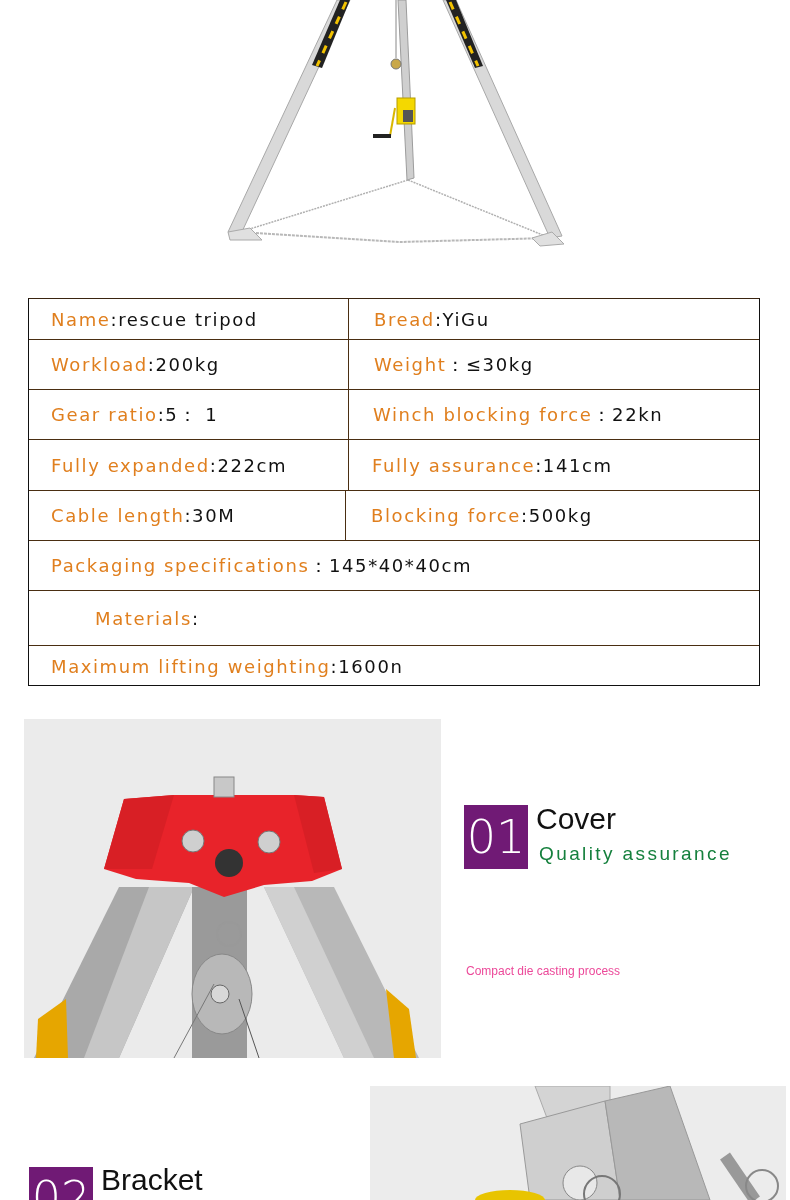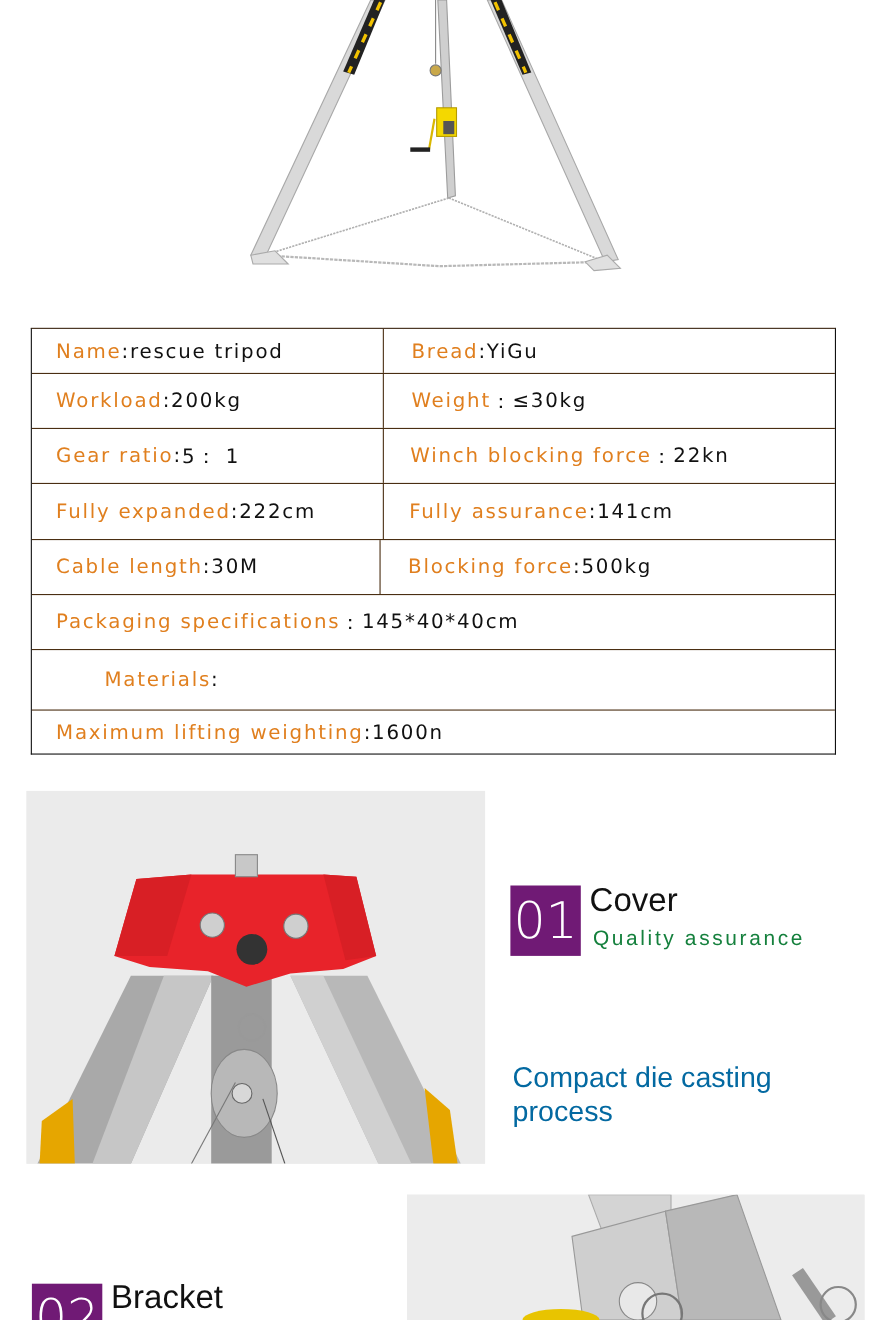--- a/index.html
+++ b/index.html
@@ -30,21 +30,21 @@
   .photo2 { position: absolute; left: 370px; top: 1086px; width: 416px; height: 114px; background: #ececec; overflow: hidden; }
 
   .num-badge {
     position: absolute; background: #701a75; color: #fff;
     font-family: "DejaVu Sans", sans-serif; font-weight: 200;
     display: flex; align-items: center; justify-content: center;
     overflow: hidden;
   }
   .feat-title { position: absolute; font-size: 30px; color: #111; font-family: "Liberation Sans", sans-serif; }
   .feat-sub { position: absolute; font-size: 19px; letter-spacing: 2.4px; color: #15803d; font-family: "Liberation Sans", sans-serif; }
-  .feat-desc { position: absolute; font-size: 26px; color: #0369a1; font-family: "Liberation Sans", sans-serif; }
+  .feat-desc { position: absolute; font-size: 12px; color: #ec4899; font-family: "Liberation Sans", sans-serif; }
 </style>
 </head>
 <body>
 
 <div class="hero">
   <svg width="380" height="260" viewBox="0 0 380 260">
 
     <polygon points="150,0 137,0 28,232 40,236" fill="#d9d9d9" stroke="#a8a8a8" stroke-width="1"></polygon>
     <polygon points="150,0 140,0 112,65 122,68" fill="#222"></polygon>
     <line x1="146" y1="2" x2="117" y2="66" stroke="#f2c200" stroke-width="3" stroke-dasharray="8,8"></line>

